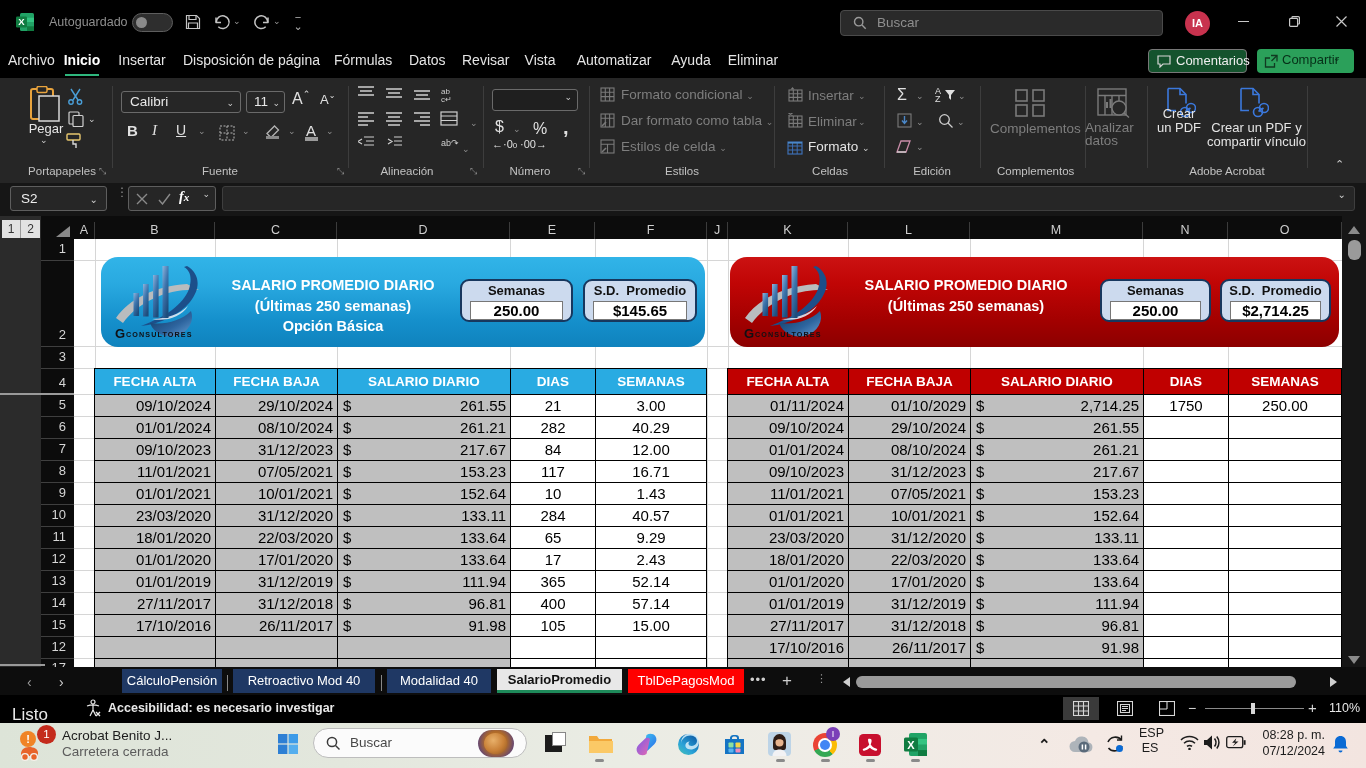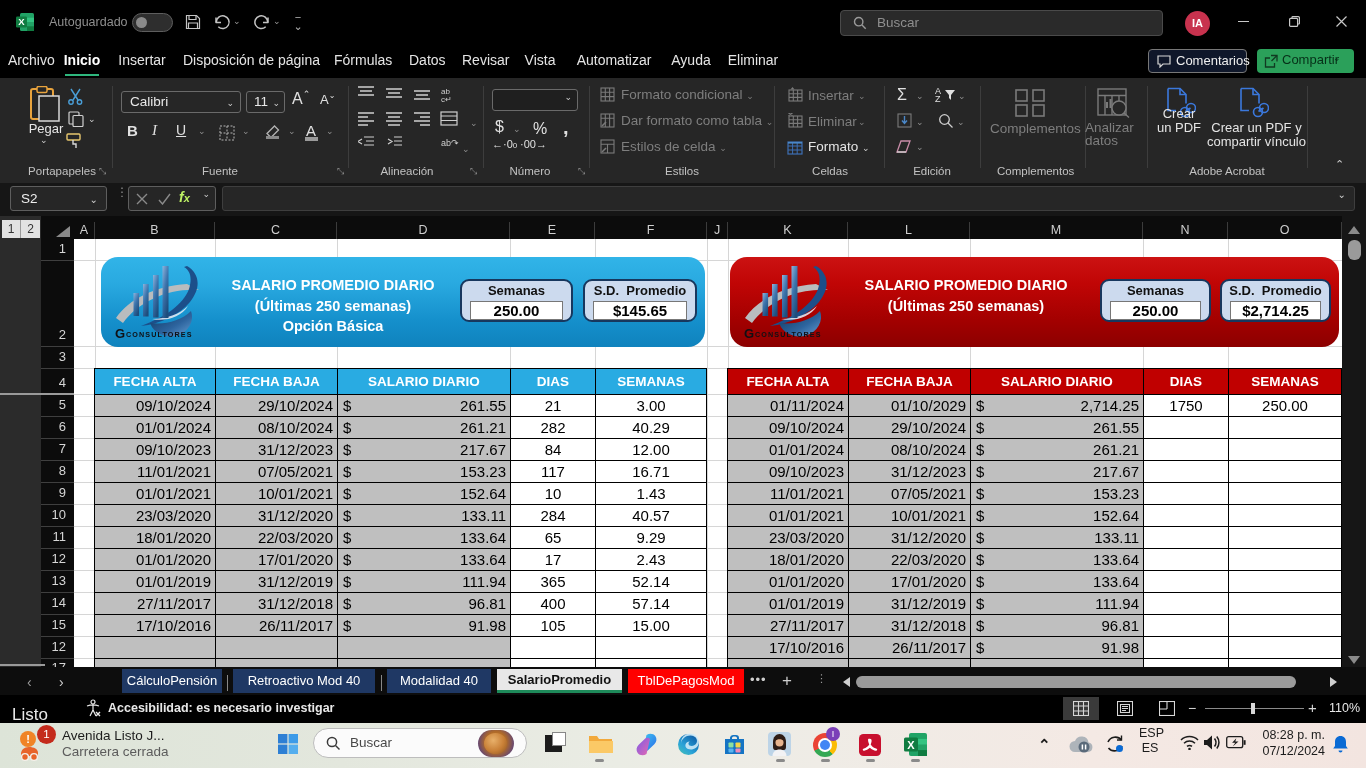--- a/index.html
+++ b/index.html
@@ -108,21 +108,21 @@
     </div>
     <div class="mtab" style="left:118px;width:48px">Insertar</div>
     <div class="mtab" style="left:183px;width:135px">Disposición de página</div>
     <div class="mtab" style="left:334px;width:58px">Fórmulas</div>
     <div class="mtab" style="left:409px;width:36px">Datos</div>
     <div class="mtab" style="left:462px;width:46px">Revisar</div>
     <div class="mtab" style="left:524px;width:32px">Vista</div>
     <div class="mtab" style="left:576px;width:76px">Automatizar</div>
     <div class="mtab" style="left:671px;width:40px">Ayuda</div>
     <div class="mtab" style="left:727px;width:52px">Eliminar</div>
-    <div class="abs" style="left:1148px;top:5px;width:99px;height:24px;border:1px solid #777;border-radius:4px;background:#0f172a;box-sizing:border-box">
+    <div class="abs" style="left:1148px;top:5px;width:99px;height:24px;border:1px solid #777;border-radius:4px;background:#14532d;box-sizing:border-box">
       <svg class="abs" style="left:8px;top:5px" width="14" height="13" viewBox="0 0 14 13" fill="none" stroke="#d6d6d6" stroke-width="1.2">
         <path d="M1 1h12v8h-7l-3 3v-3h-2z"></path>
       </svg>
       <div class="abs" style="left:27px;top:3px;font-size:13px;color:#eee">Comentarios</div>
     </div>
     <div class="abs" style="left:1257px;top:5px;width:97px;height:24px;border-radius:4px;background:#2ba05a;box-sizing:border-box">
       <svg class="abs" style="left:7px;top:5px" width="15" height="14" viewBox="0 0 15 14" fill="none" stroke="#113a22" stroke-width="1.3">
         <path d="M6 4H1.5v9h9V9"></path>
           <path d="M7 1.5h6v6"></path>
           <path d="M13 1.5L7.5 7"></path>
@@ -338,21 +338,21 @@
       <div class="abs" style="right:8px;top:1px;font-size:10px;color:#cfcfcf">⌄</div>
     </div>
     <div class="abs" style="left:116px;top:7px;color:#8f8f8f;font-size:12px;line-height:5px">⋮</div>
     <div class="abs" style="left:128px;top:3px;width:88px;height:25px;background:#262626;border:1px solid #5e5e5e;border-radius:3px;box-sizing:border-box">
       <svg class="abs" style="left:7px;top:6px" width="12" height="12" viewBox="0 0 12 12" stroke="#8a8a8a" stroke-width="1.4">
           <path d="M1 1l10 10M11 1L1 11"></path>
         </svg>
       <svg class="abs" style="left:29px;top:6px" width="13" height="12" viewBox="0 0 13 12" fill="none" stroke="#8a8a8a" stroke-width="1.4">
           <path d="M1 7l3.5 4L12 1"></path>
         </svg>
-      <div class="abs" style="left:50px;top:2px;color:#bef264;font-size:14px;font-style:italic;font-family:Liberation Sans, sans-serif;font-weight:bold">f<span style="font-size:11px">x</span></div>
+      <div class="abs" style="left:50px;top:2px;color:#ffffff;font-size:14px;font-style:italic;font-family:Liberation Serif, serif;font-weight:bold">f<span style="font-size:11px">x</span></div>
       <div class="abs" style="right:5px;top:2px;font-size:9px;color:#cfcfcf">⌄</div>
     </div>
     <div class="abs" style="left:222px;top:3px;width:1133px;height:25px;background:#262626;border:1px solid #3e3e3e;border-radius:3px;box-sizing:border-box">
       <div class="abs" style="right:8px;top:2px;font-size:10px;color:#cfcfcf">⌄</div>
     </div>
   </div>
   <div id="sheet">
       <div class="abs" style="left:0;top:0;width:41px;height:451px;background:#2b2b2b"></div>
 <div class="abs" style="left:41px;top:0;width:33px;height:451px;background:#0c0c0c"></div>
 <div class="abs" style="left:2px;top:4px;width:19px;height:18px;background:#e2e2e2;border-right:1px solid #9a9a9a;box-sizing:border-box;color:#333;font-size:12px;text-align:center;line-height:18px">1</div>
@@ -775,21 +775,21 @@
   </div>
   <div id="taskbar">
     <svg class="abs" style="left:18px;top:6px" width="30" height="32" viewBox="0 0 30 32">
       <circle cx="10" cy="10" r="8" fill="#f08426"></circle>
       <text x="10" y="14" text-anchor="middle" font-size="11" font-weight="bold" fill="#fff" font-family="Liberation Sans">!</text>
       <path d="M3 25c0-4 3-7 8-7s9 2 9 6v3H3z" fill="#e8642a"></path>
       <circle cx="7" cy="28" r="3.4" fill="#e8642a" stroke="#f3f0ea" stroke-width="1.4"></circle>
       <circle cx="16" cy="28" r="3.4" fill="#e8642a" stroke="#f3f0ea" stroke-width="1.4"></circle>
     </svg>
     <div class="abs" style="left:37px;top:2px;width:19px;height:19px;border-radius:50%;background:#c42b1c;color:#fff;font-size:11.5px;text-align:center;line-height:19px">1</div>
-    <div class="abs" style="left:62px;top:5px;font-size:13.5px;color:#1c1c1c">Avenida Listo J...</div>
+    <div class="abs" style="left:62px;top:5px;font-size:13.5px;color:#1c1c1c">Acrobat Benito J...</div>
     <div class="abs" style="left:62px;top:21px;font-size:13.5px;color:#5c5c5c">Carretera cerrada</div>
     <svg class="abs" style="left:278px;top:11px" width="20" height="20" viewBox="0 0 20 20">
       <rect x="0" y="0" width="9.4" height="9.4" fill="#2d7fd4"></rect>
         <rect x="10.6" y="0" width="9.4" height="9.4" fill="#3d9be8"></rect>
       <rect x="0" y="10.6" width="9.4" height="9.4" fill="#2d7fd4"></rect>
         <rect x="10.6" y="10.6" width="9.4" height="9.4" fill="#55aeee"></rect>
     </svg>
     <div class="abs" style="left:313px;top:5px;width:214px;height:30px;border-radius:15px;background:#fbfbfb;border:1px solid #bdbdbd;box-sizing:border-box">
       <svg class="abs" style="left:12px;top:7px" width="15" height="15" viewBox="0 0 15 15" fill="none" stroke="#3a3a3a" stroke-width="1.5">
         <circle cx="6" cy="6" r="4.6"></circle>

